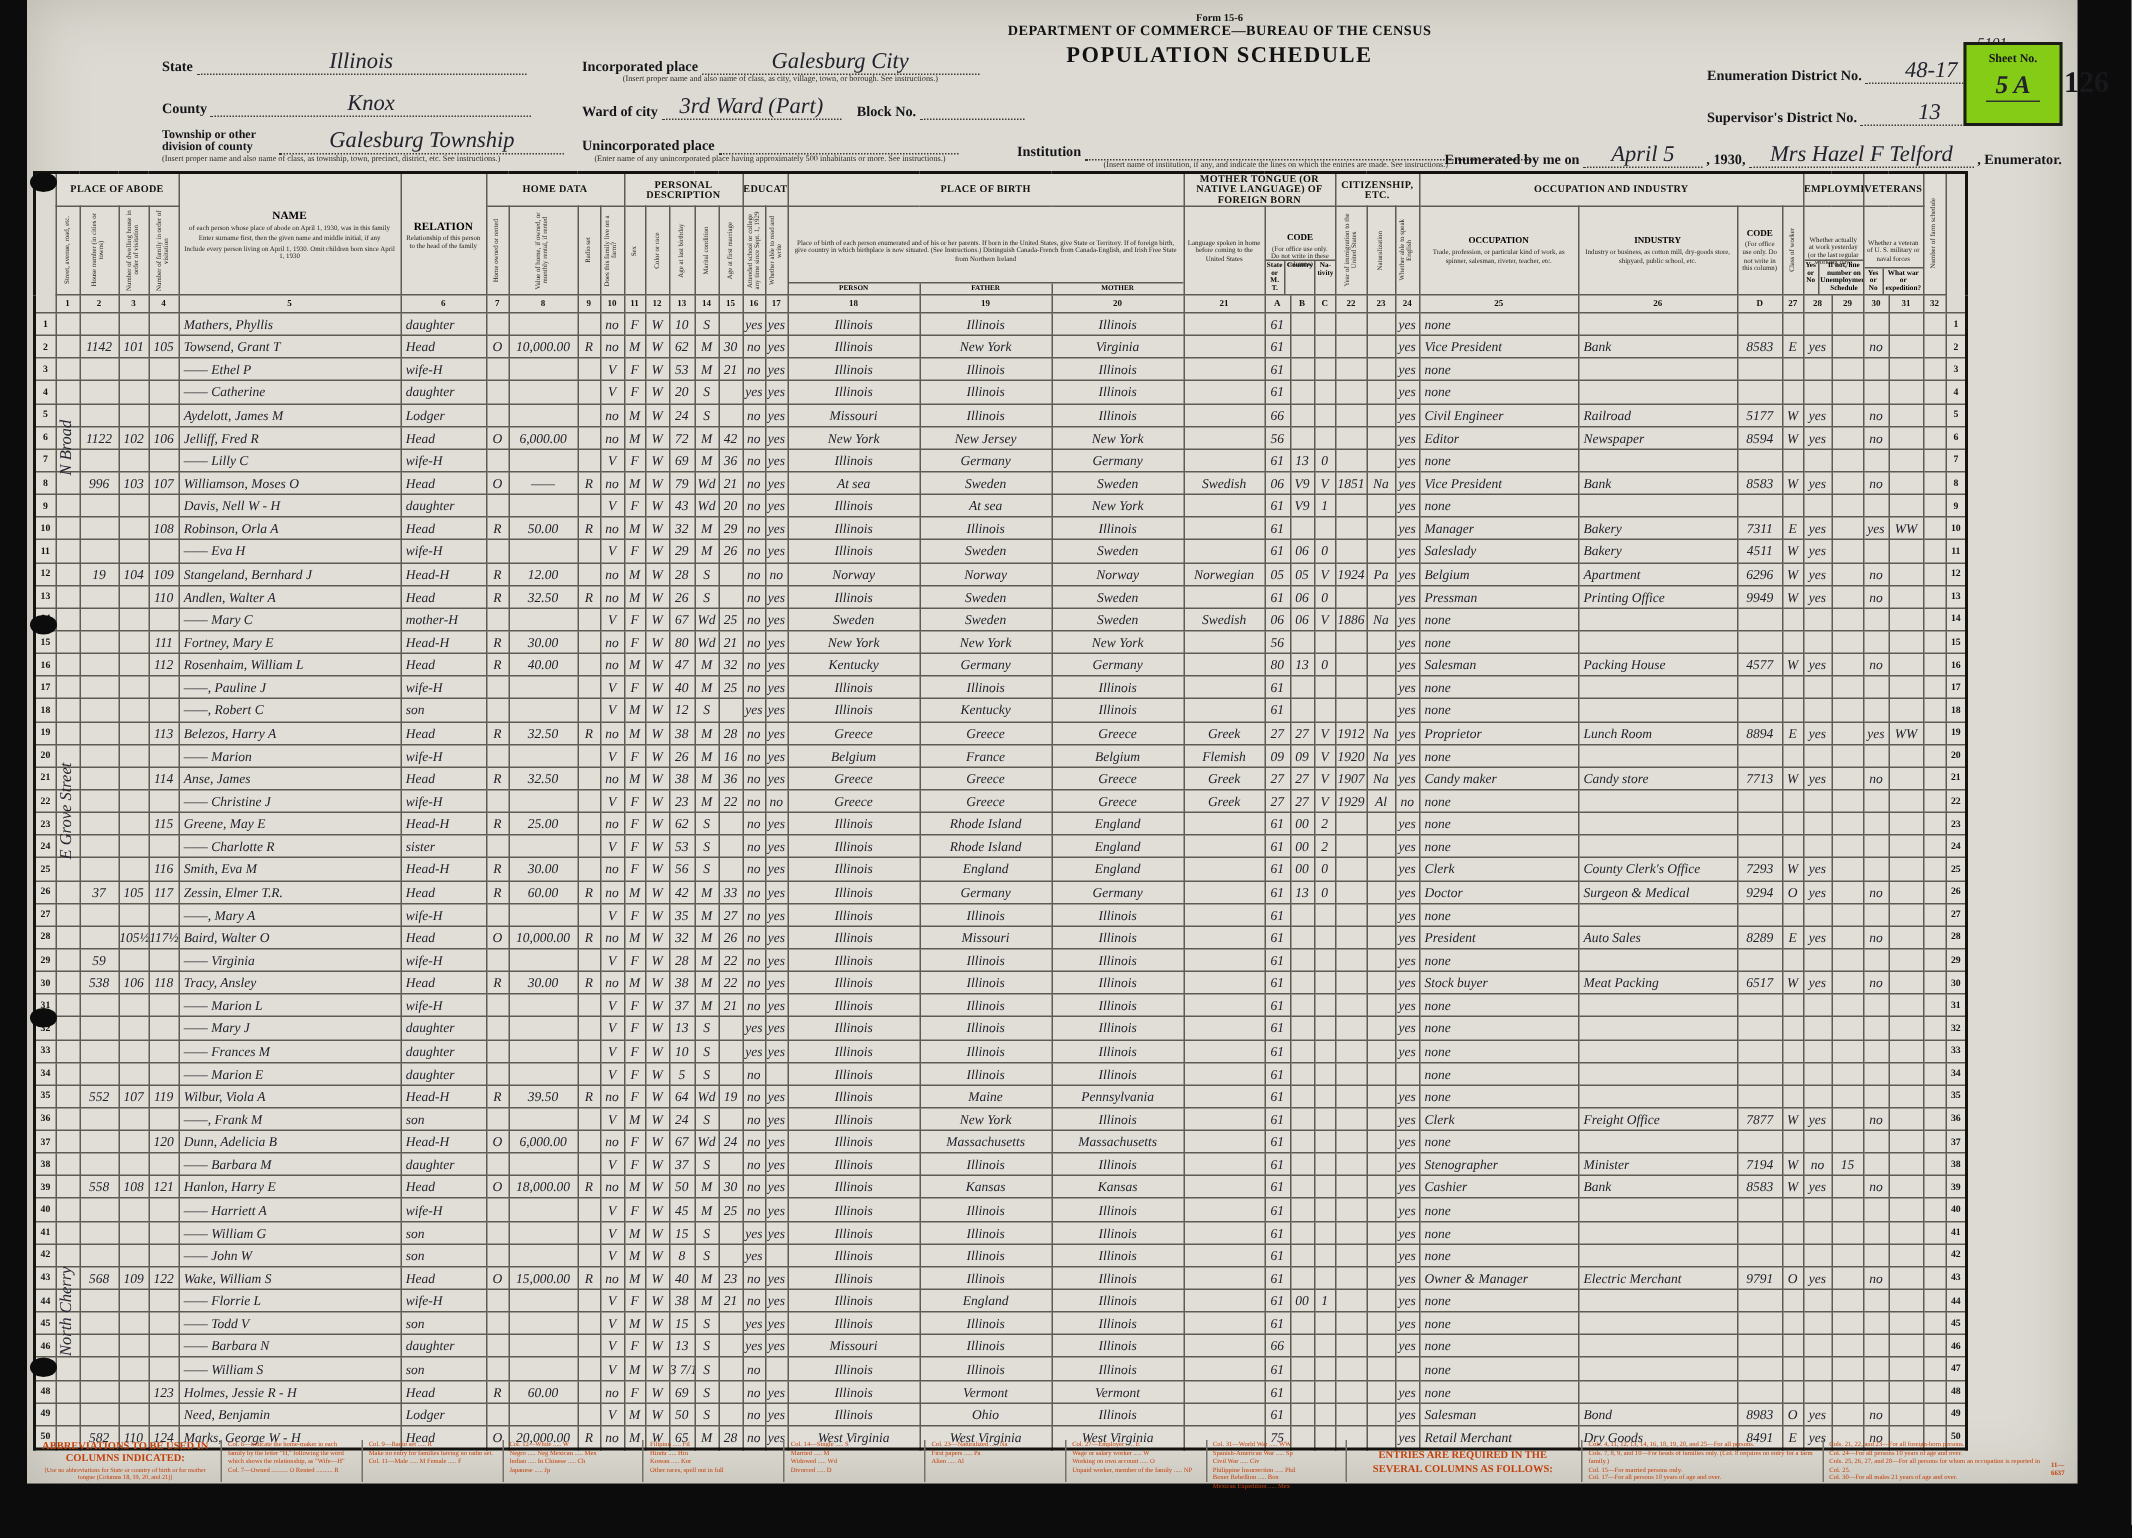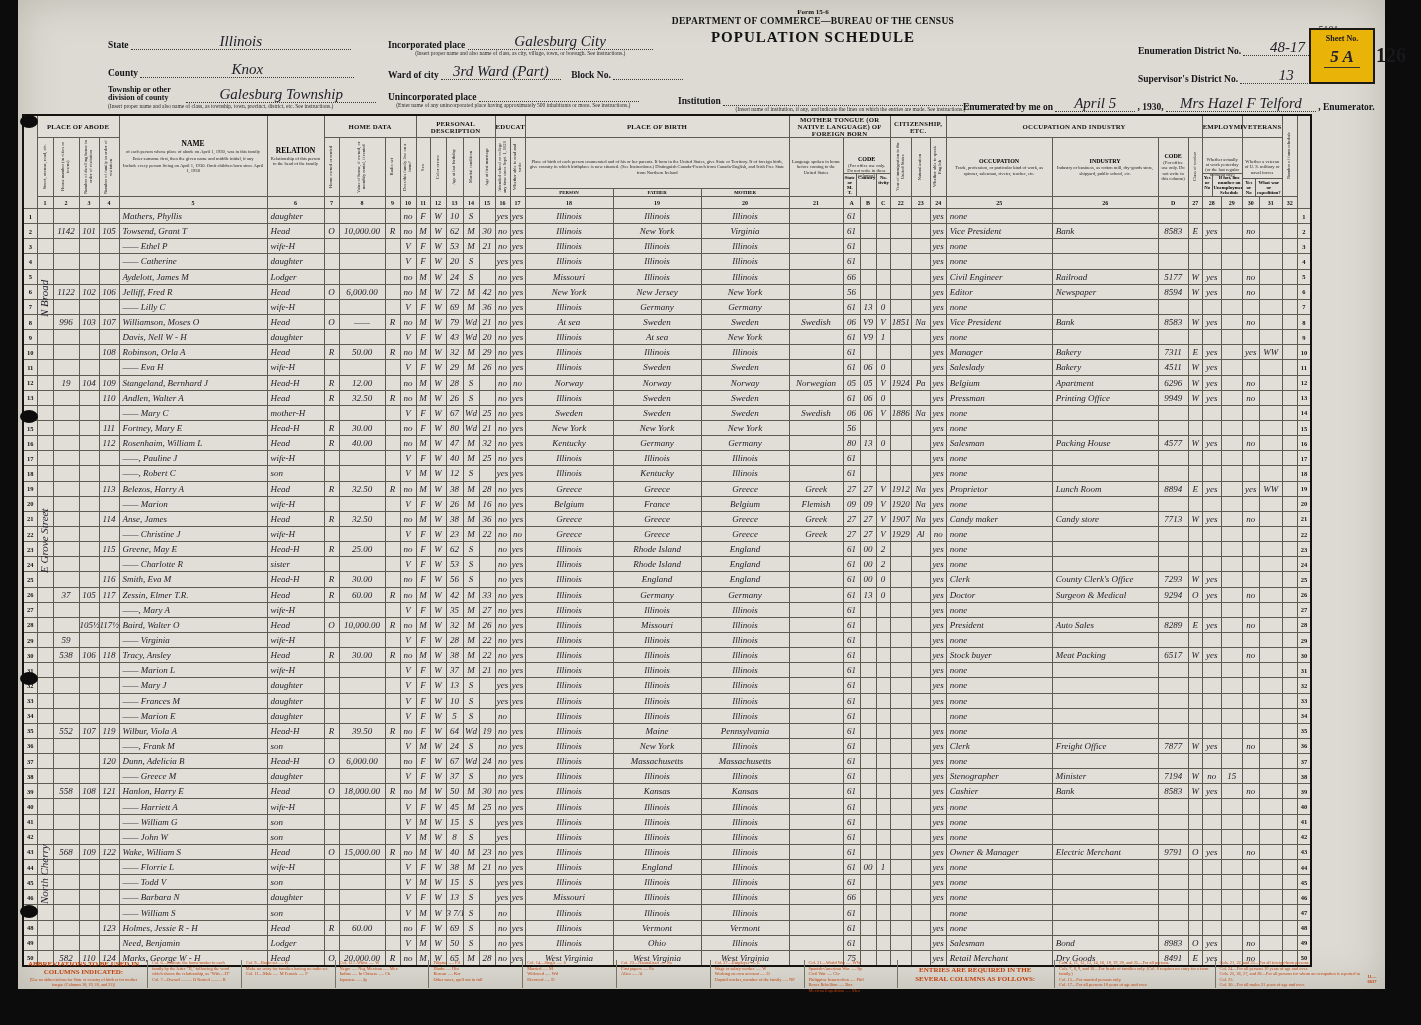--- a/index.html
+++ b/index.html
@@ -17,21 +17,21 @@
   .hw{font-family:"Liberation Serif",serif;font-style:italic;color:#23232e;}
   .hwbig{font-size:15px;line-height:1;}
   .note{font-size:5.5px;color:#2c2b27;}
   .ctr{ text-align:center;}
   .titleblock{position:absolute;left:575px;top:8px;width:440px;text-align:center;color:#121212;}
   .t-form{font-size:7px;font-weight:bold;}
   .t-dept{font-size:9.5px;font-weight:bold;letter-spacing:.3px;}
   .t-census{font-size:13.5px;font-weight:bold;margin-top:2px;letter-spacing:.4px;}
   .t-sched{font-size:15px;font-weight:bold;margin-top:3px;letter-spacing:1px;}
   .sheetbox{position:absolute;left:1291px;top:28px;width:62px;height:52px;border:2px solid #1c1b18;
-            text-align:center;background:#eab308;}
+            text-align:center;background:#84cc16;}
   .sheetbox .sl{font-size:8px;font-weight:bold;margin-top:4px;}
   .sheetbox .sv{font-size:17px;font-weight:bold;font-style:italic;border-bottom:1px solid #333;
                 display:inline-block;padding:0 6px;margin-top:4px;}
   .stamp{position:absolute;left:1358px;top:44px;font-size:20px;font-weight:bold;color:#18181c;
          font-family:"Liberation Serif",serif;}
   .fivedigits{position:absolute;left:1300px;top:24px;font-size:10px;}
 
   
   .table-wrap{position:absolute;left:4px;top:114px;width:1359px;}
   table.census{border-collapse:collapse;table-layout:fixed;width:1202px;background:#e0ded6;
@@ -1841,21 +1841,21 @@
             <td class="hwc"></td>
             <td class="hwc hb"></td>
             <td class="lnum hb">37</td>
           </tr>
           <tr>
             <td class="lnum">38</td>
             <td class="hwc"></td>
             <td class="hwc"></td>
             <td class="hwc"></td>
             <td class="hwc"></td>
-            <td class="hwc lft hb">—— Greece M</td>
+            <td class="hwc lft hb">—— Barbara M</td>
             <td class="hwc lft">daughter</td>
             <td class="hwc hb"></td>
             <td class="hwc"></td>
             <td class="hwc"></td>
             <td class="hwc">V</td>
             <td class="hwc hb">F</td>
             <td class="hwc">W</td>
             <td class="hwc">37</td>
             <td class="hwc">S</td>
             <td class="hwc"></td>

